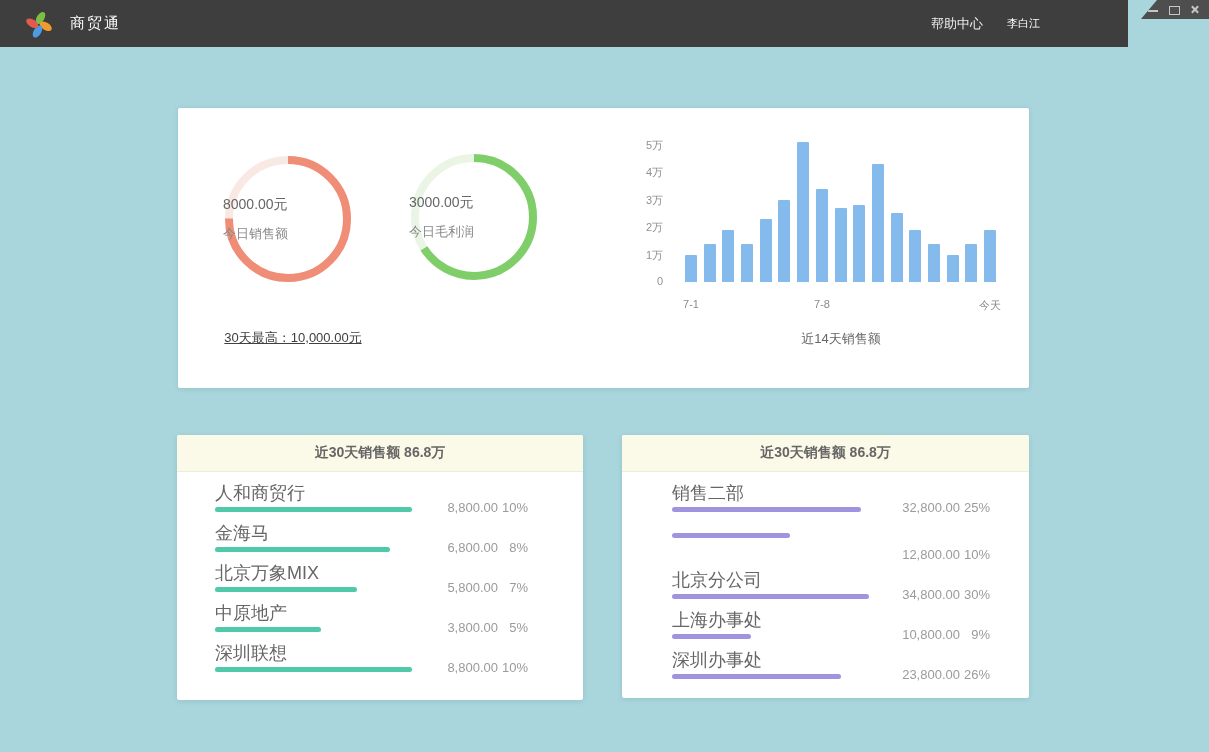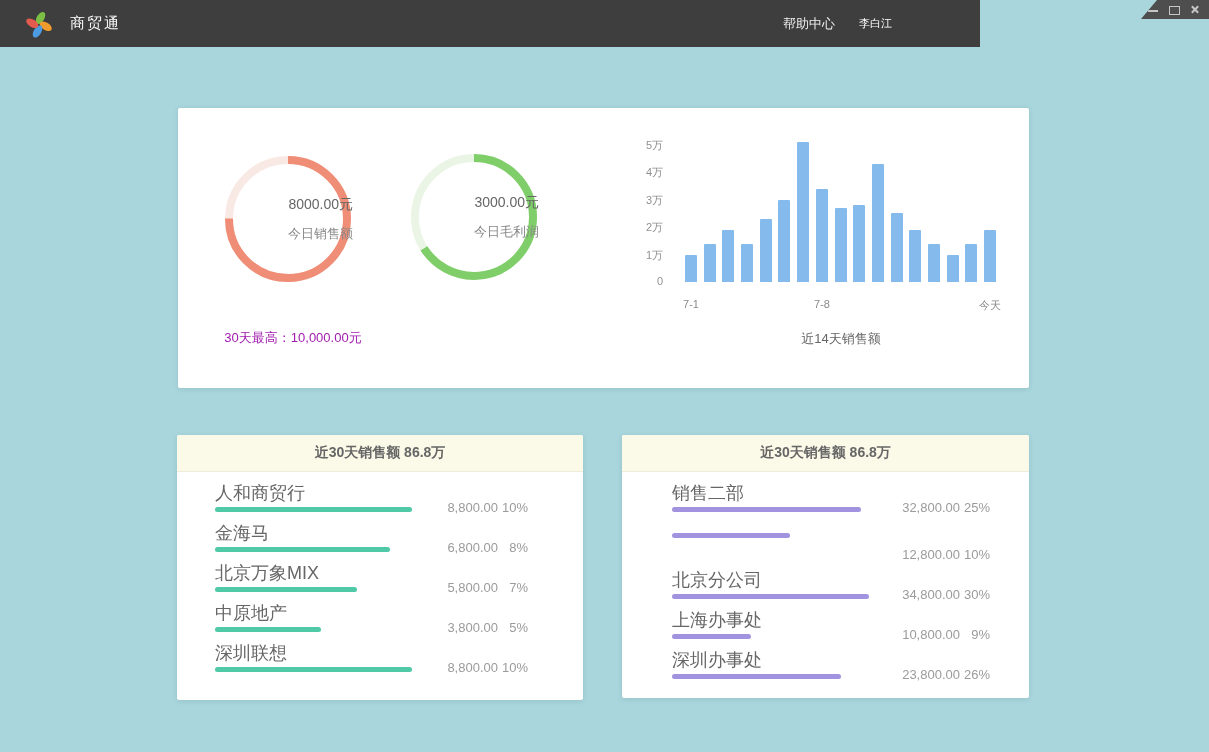--- a/index.html
+++ b/index.html
@@ -7,21 +7,21 @@
   body {
     background:#A8D6DC;
     font-family:"Liberation Sans","DejaVu Sans",sans-serif;
     position:relative;
     overflow:hidden;
     color:#666;
   }
 
   
   .titlebar {
-    position:absolute; left:0; top:0; width:980px; height:47px;
+    position:absolute; left:0; top:0; width:1128px; height:47px;
     background:#3E3E3E;
     display:flex; align-items:center;
   }
   .logo { margin-left:24px; width:30px; height:30px; display:flex; align-items:center; }
   .app-title { color:#FAFAFA; font-size:15px; letter-spacing:2px; margin-left:16px; }
   .tb-spacer { flex:1; }
   .tb-link { color:#EDEDED; font-size:13px; margin-right:24px; cursor:default; }
   .tb-user { color:#FFFFFF; font-size:11px; margin-right:88px; cursor:default; }
 
   .win-controls {
@@ -47,25 +47,25 @@
   }
   #summary-card { left:178px; top:108px; width:851px; height:280px; }
 
   
   .gauge { position:absolute; width:130px; height:130px; }
   #gauge-sales  { left:45px; top:46px; }
   #gauge-profit { left:231px; top:44px; }
   .gauge svg { position:absolute; left:0; top:0; }
   .gauge-text {
     position:absolute; inset:0; display:flex; flex-direction:column;
-    align-items:flex-end; justify-content:center;
+    align-items:flex-start; justify-content:center;
   }
   .gauge-value { font-size:14px; color:#666; margin-bottom:11px; }
   .gauge-label { font-size:13px; color:#888; }
-  .gauge-footer { position:absolute; width:230px; text-align:center; font-size:13px; color:#a21caf; }
+  .gauge-footer { position:absolute; width:230px; text-align:center; font-size:13px; color:#404040;text-decoration:underline; }
   #gauge-sales-footer  { left:0;  top:221px; }
   #gauge-profit-footer { left:181px; top:223px; }
 
   
   .chart-area { position:absolute; inset:0; }
   .bars {
     position:absolute; left:507px; top:24px; width:311px; height:150px;
     display:flex; align-items:flex-end; justify-content:space-between;
   }
   .bar { width:12px; border-radius:1px 1px 0 0; }

